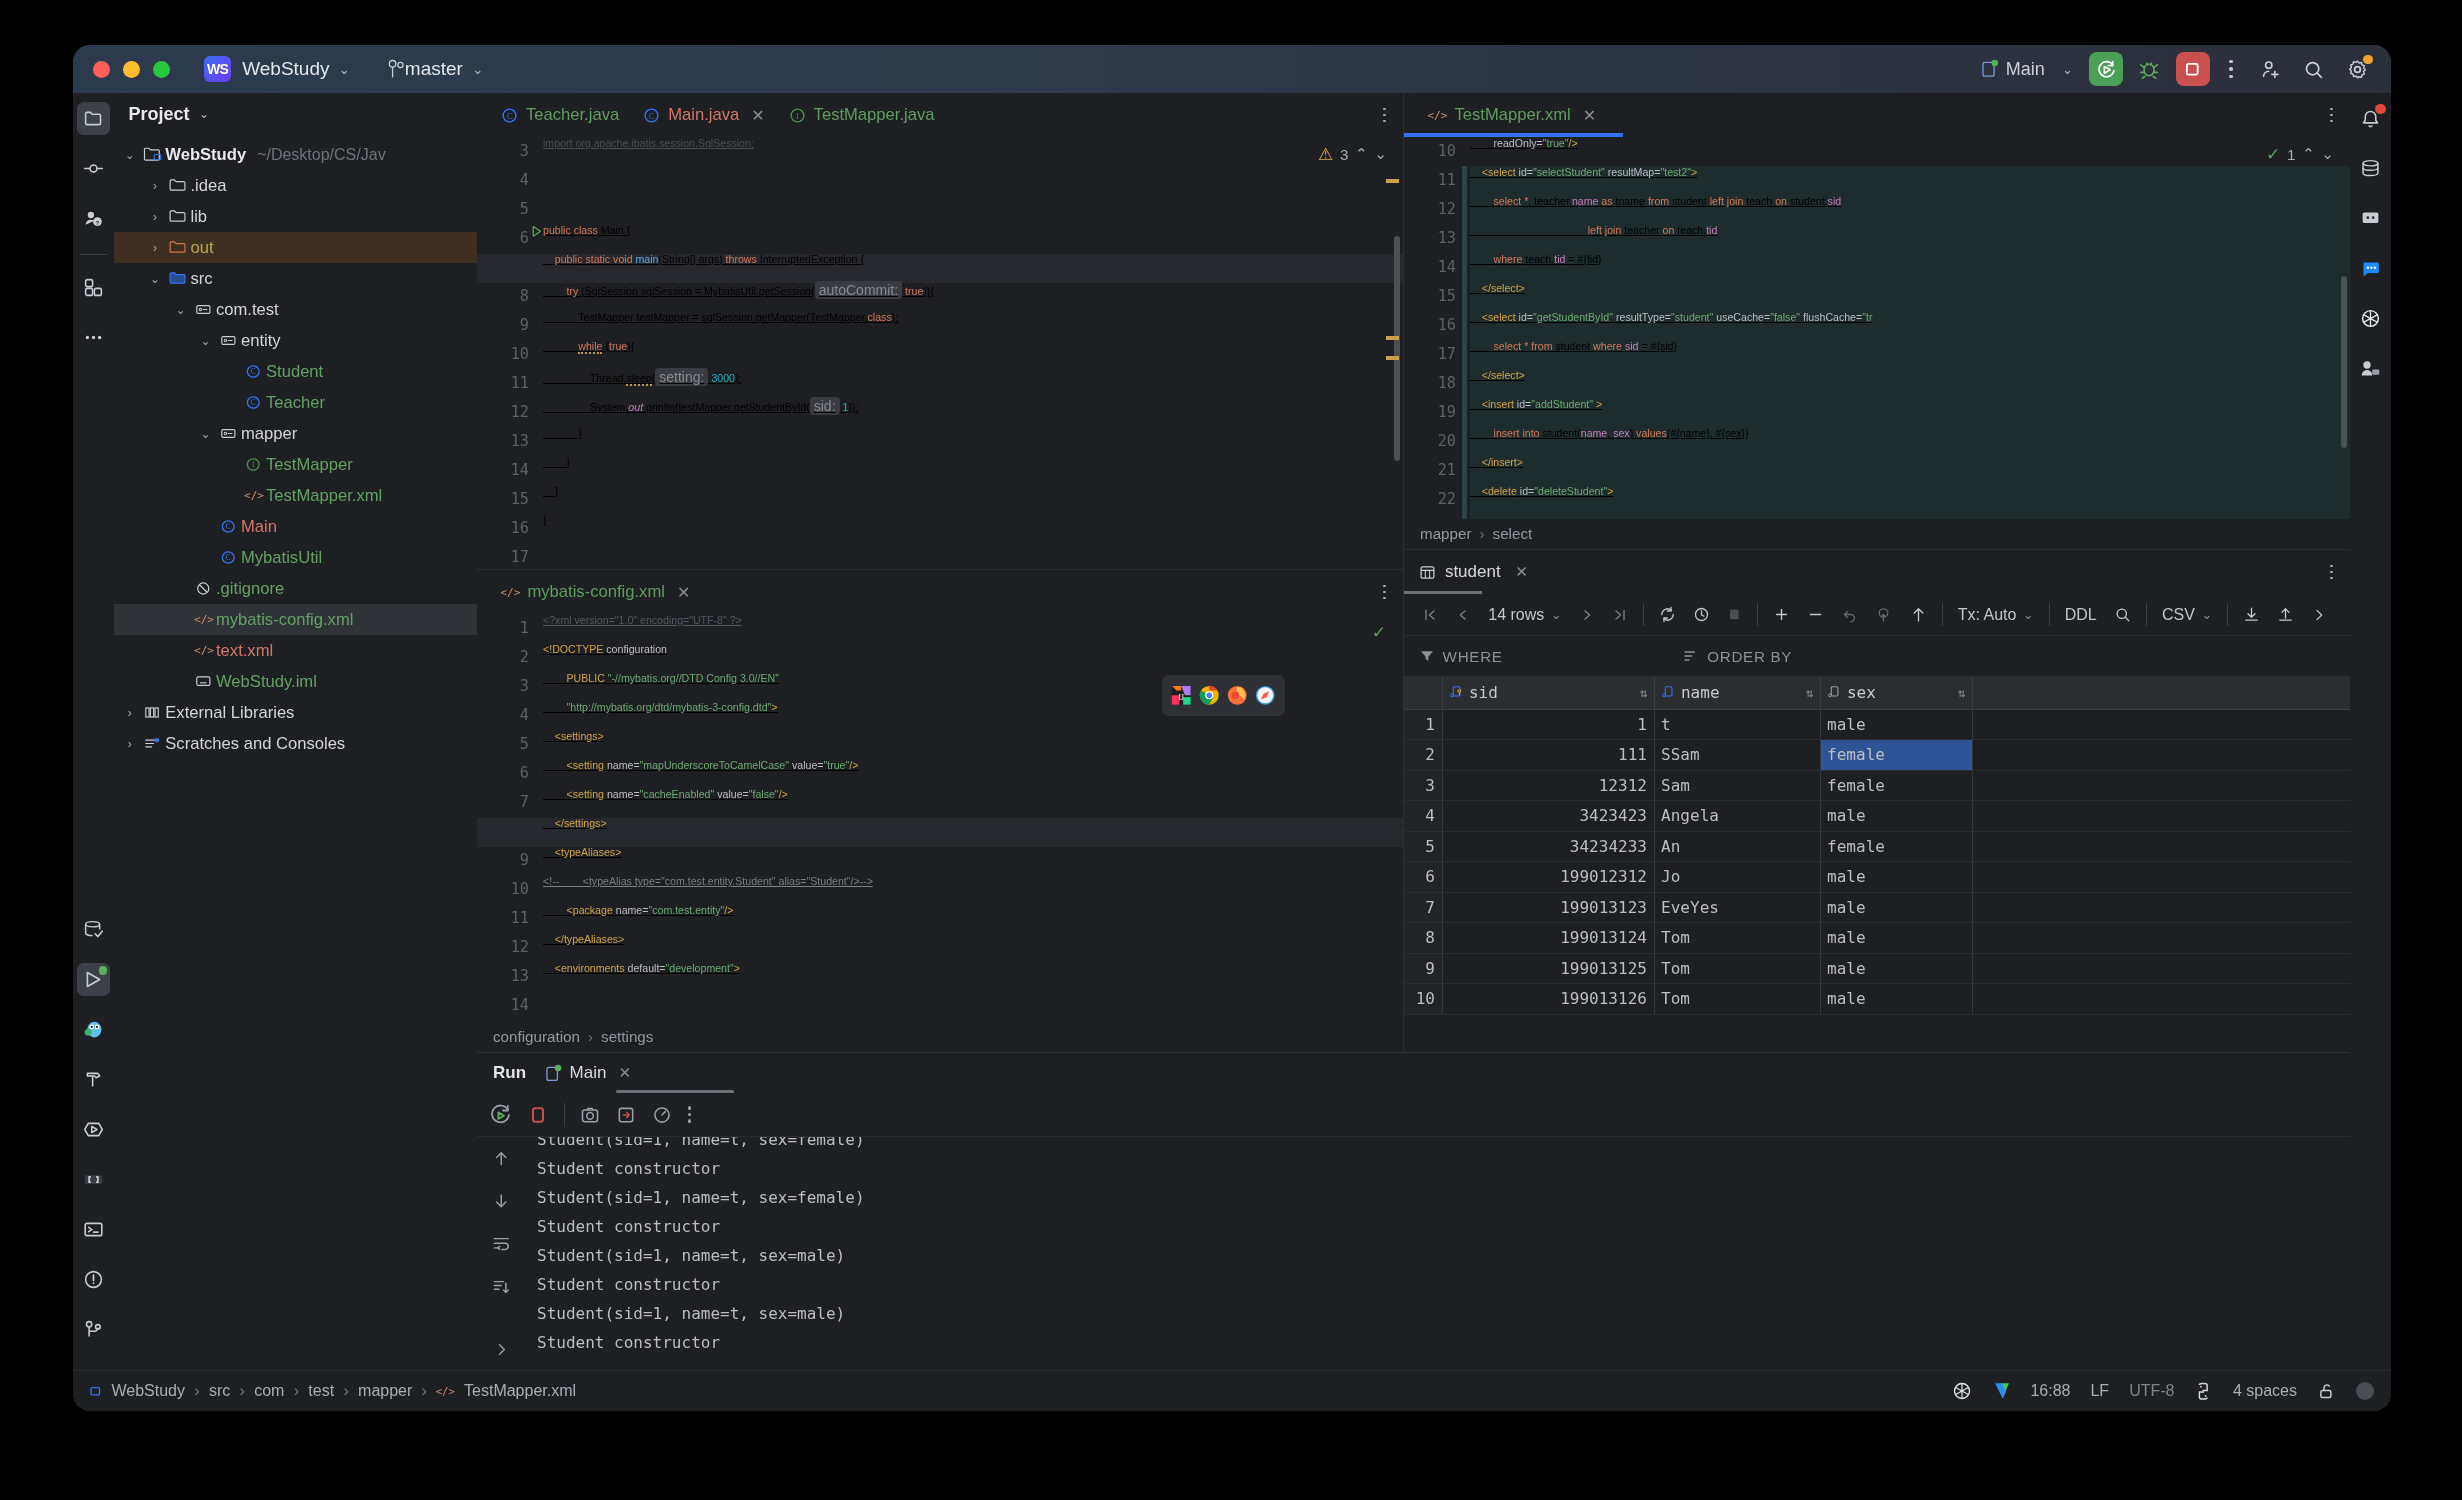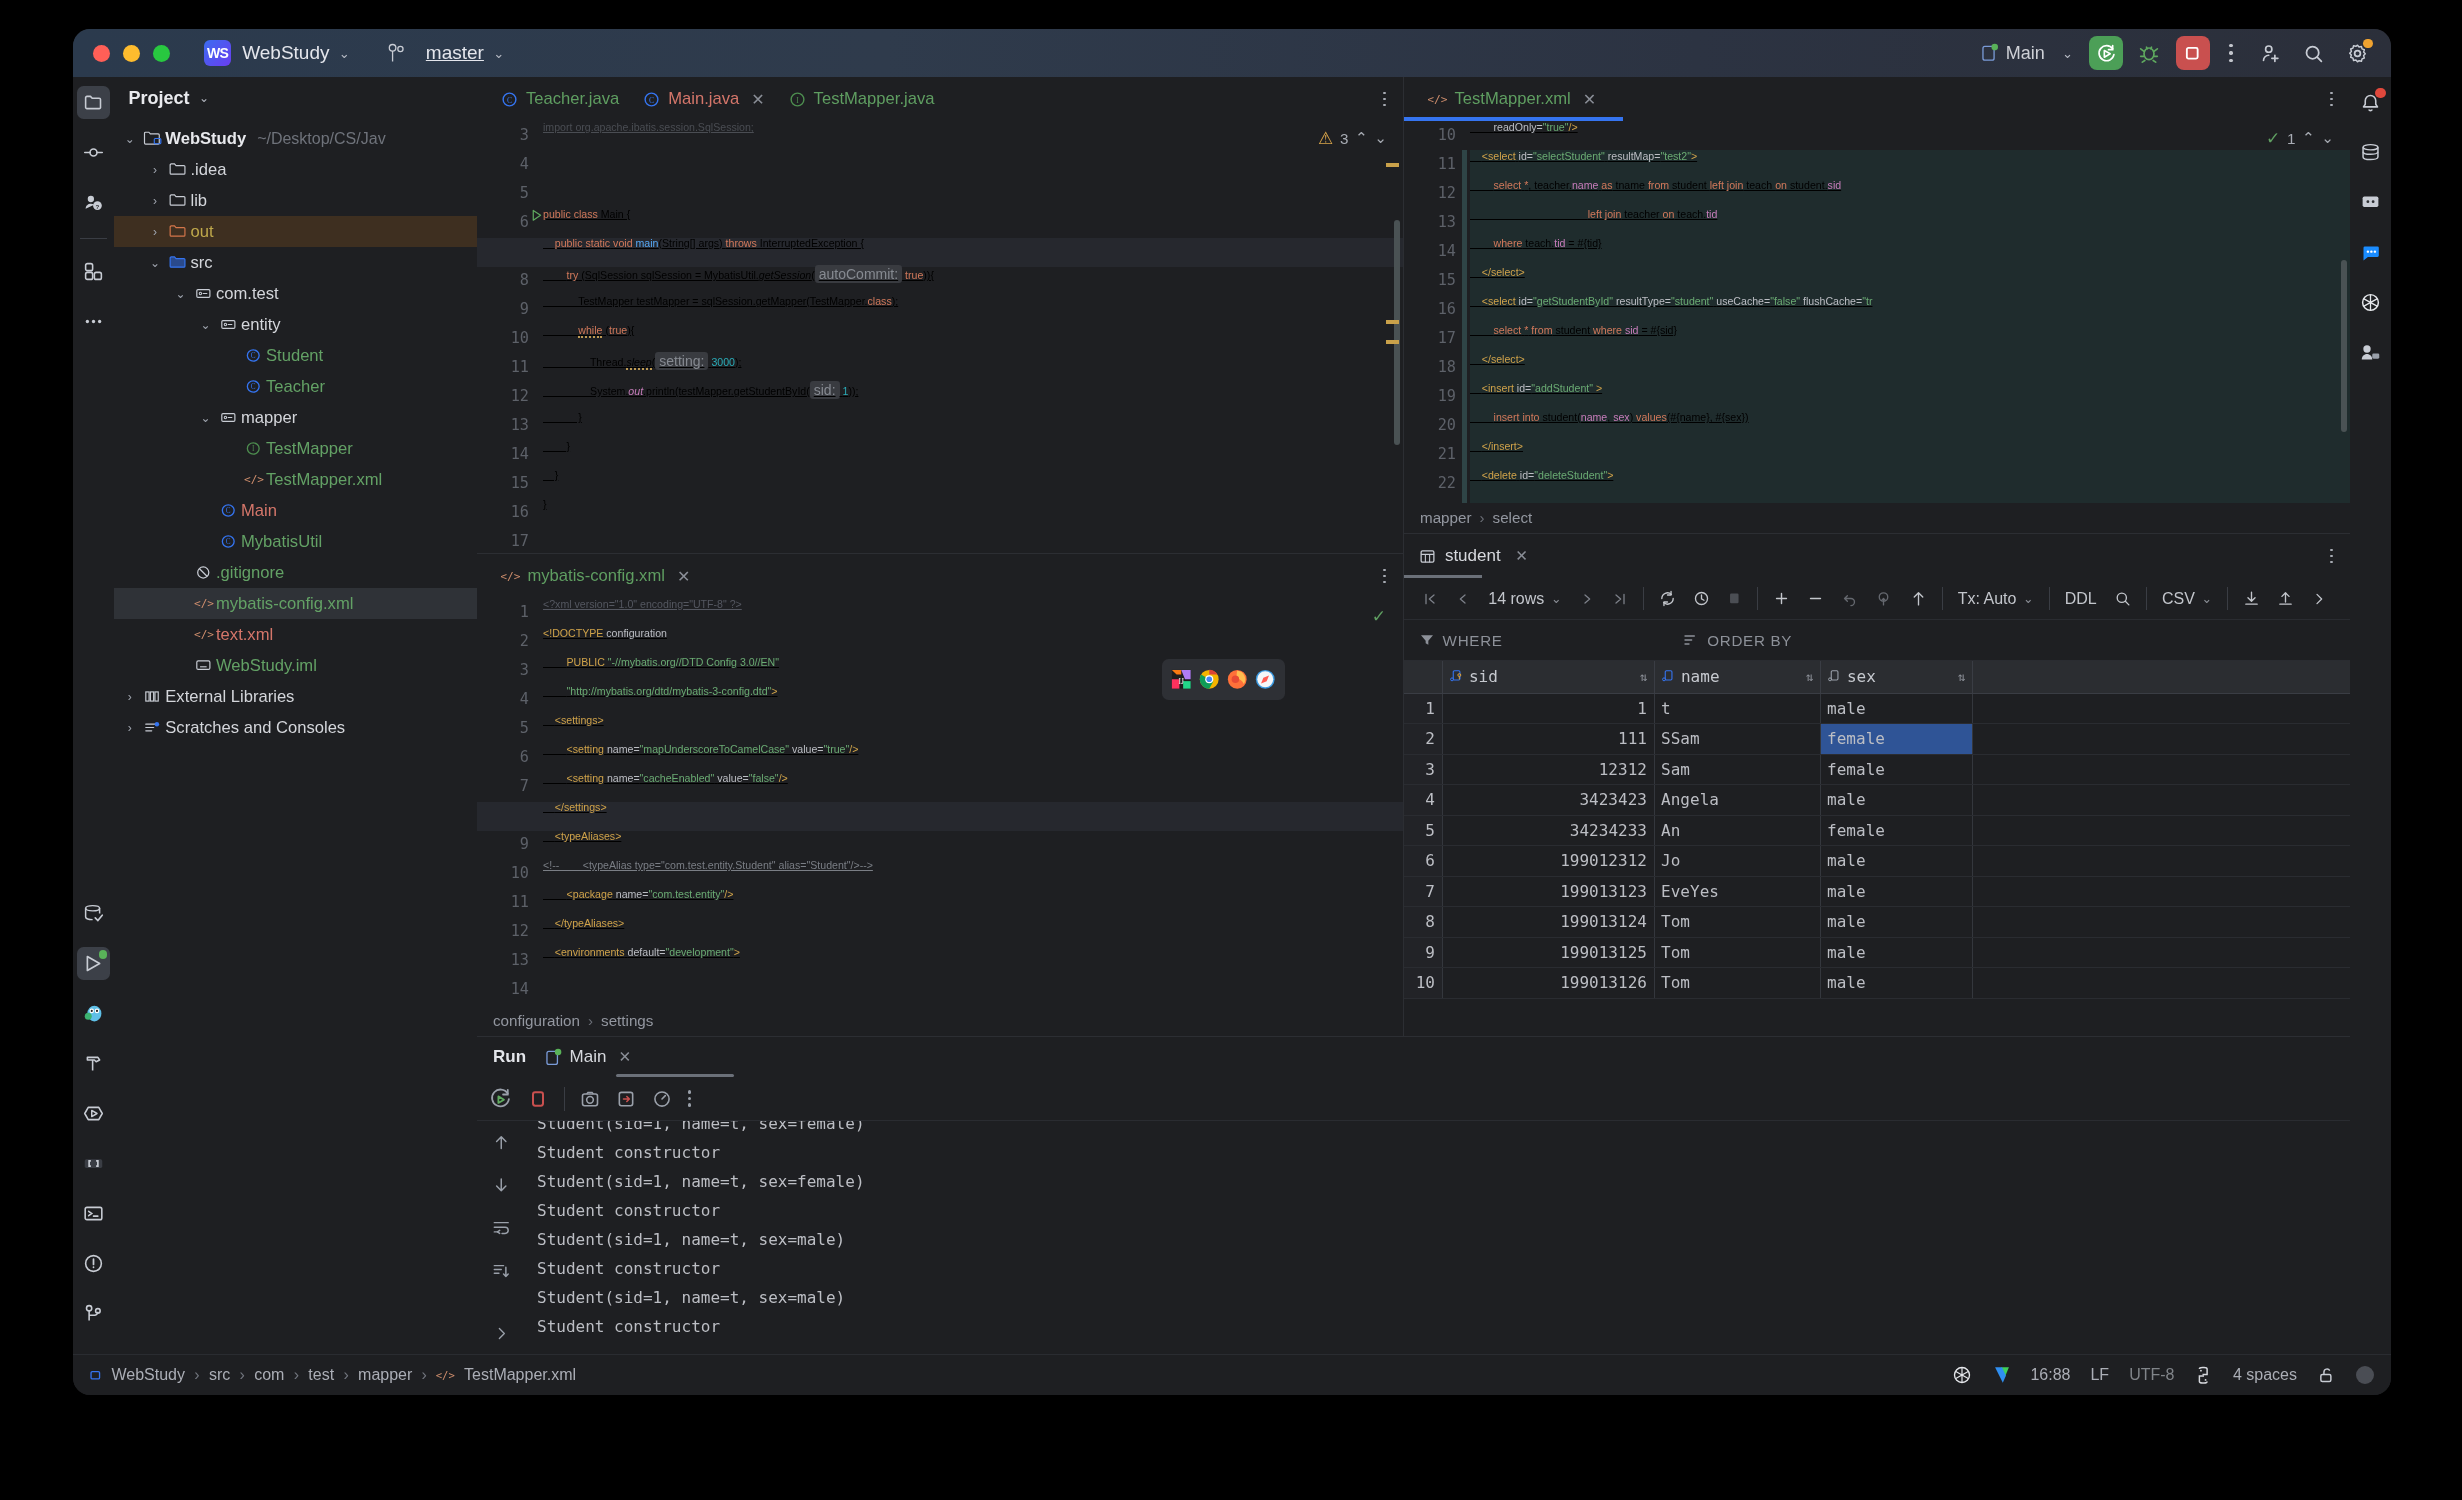--- a/index.html
+++ b/index.html
@@ -3,21 +3,21 @@
 <meta charset="utf-8">
 <style>
   * { box-sizing: border-box; margin:0; padding:0; }
   html,body {
     width:2462px; height:1501px;
     background:#000;
     font-family:"Liberation Sans", sans-serif;
     overflow:hidden;
   }
   .app {
-    position:absolute; left:73px; top:29px; width:2318px; height:1366px;
+    position:absolute; left:73px; top:45px; width:2318px; height:1366px;
     background:#1e1f22; border-radius:17px; overflow:hidden;
     display:flex; flex-direction:column;
   }
 
   
   .titlebar {
     height:48px; flex:0 0 48px;
     background:linear-gradient(90deg,#2b3a4d 0%, #2f3b4c 35%, #2c3342 70%, #2b2f3a 100%);
     display:flex; align-items:center; position:relative;
   }
@@ -26,21 +26,21 @@
   .tl.r{background:#ff5f57;} .tl.y{background:#febc2e;} .tl.g{background:#28c840;}
   .proj-badge {
     margin-left:34px; width:26.5px; height:26.5px; border-radius:6px;
     background:linear-gradient(135deg,#3b6cf0,#6a3df0);
     color:#fff; font-size:14px; font-weight:bold;
     display:flex; align-items:center; justify-content:center; letter-spacing:-0.7px;
   }
   .proj-name { margin-left:11.3px; color:#e4e6ec; font-size:19px; }
   .chev { margin-left:9.3px; color:#b8bcc6; font-size:13.2px; }
   .branch-wrap { margin-left:38px; display:flex; align-items:center; }
-  .branch-name { margin-left:21px; color:#e4e6ec; font-size:19px;text-decoration:underline; }
+  .branch-name { margin-left:0; color:#e4e6ec; font-size:19px; }
   .tb-right { position:absolute; right:17px; display:flex; align-items:center; gap:0; }
   .runcfg { display:flex; align-items:center; gap:8px; padding:0 6.6px; }
   .runcfg-label { color:#ced0d6; font-size:18px; }
   .sqbtn {
     width:34px; height:34px; border-radius:8px;
     display:flex; align-items:center; justify-content:center; margin-left:9.3px;
   }
   .sqbtn.green{background:#4c9f57;} .sqbtn.red{background:#c9504f;}
   .sqbtn.plain{background:transparent;}
   .dots-v { width:26.5px; display:flex; flex-direction:column; align-items:center; gap:4px; margin-left:8px;}

